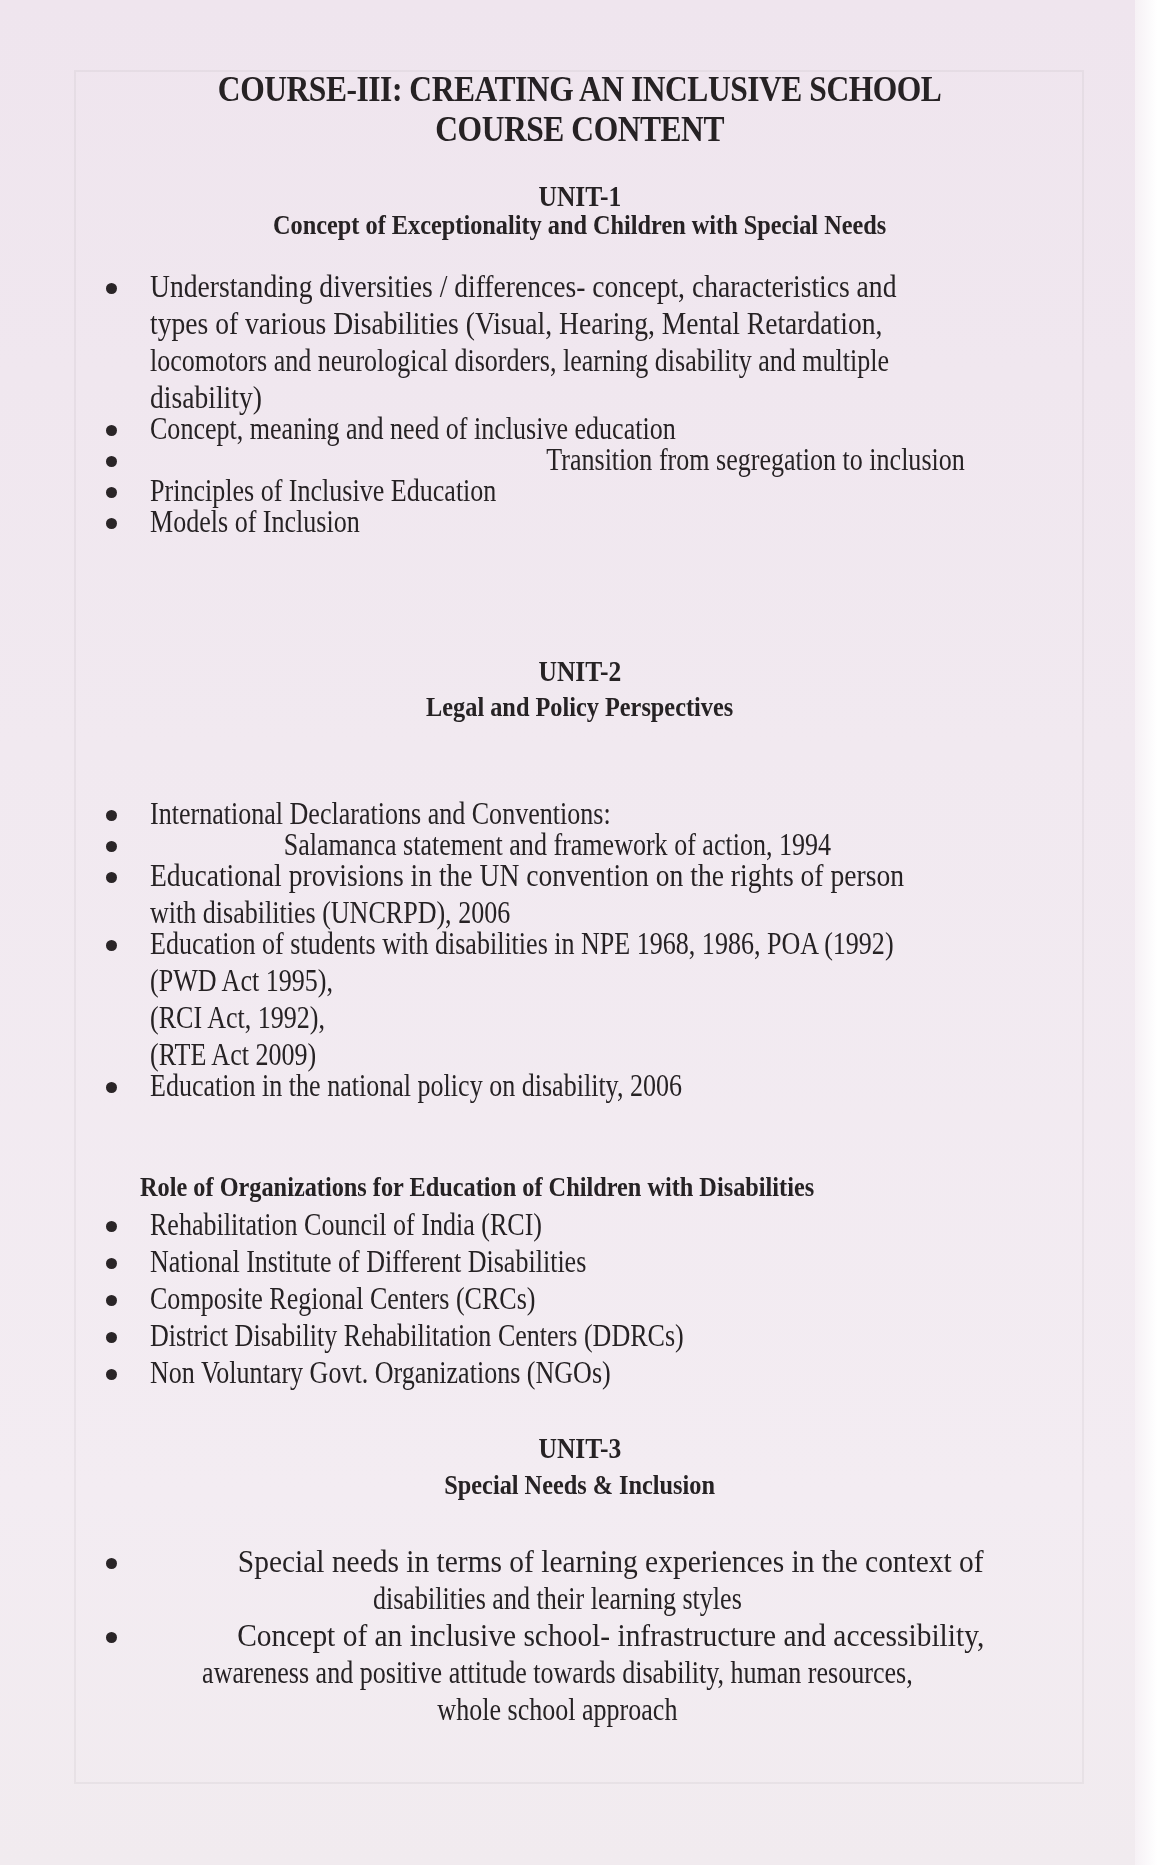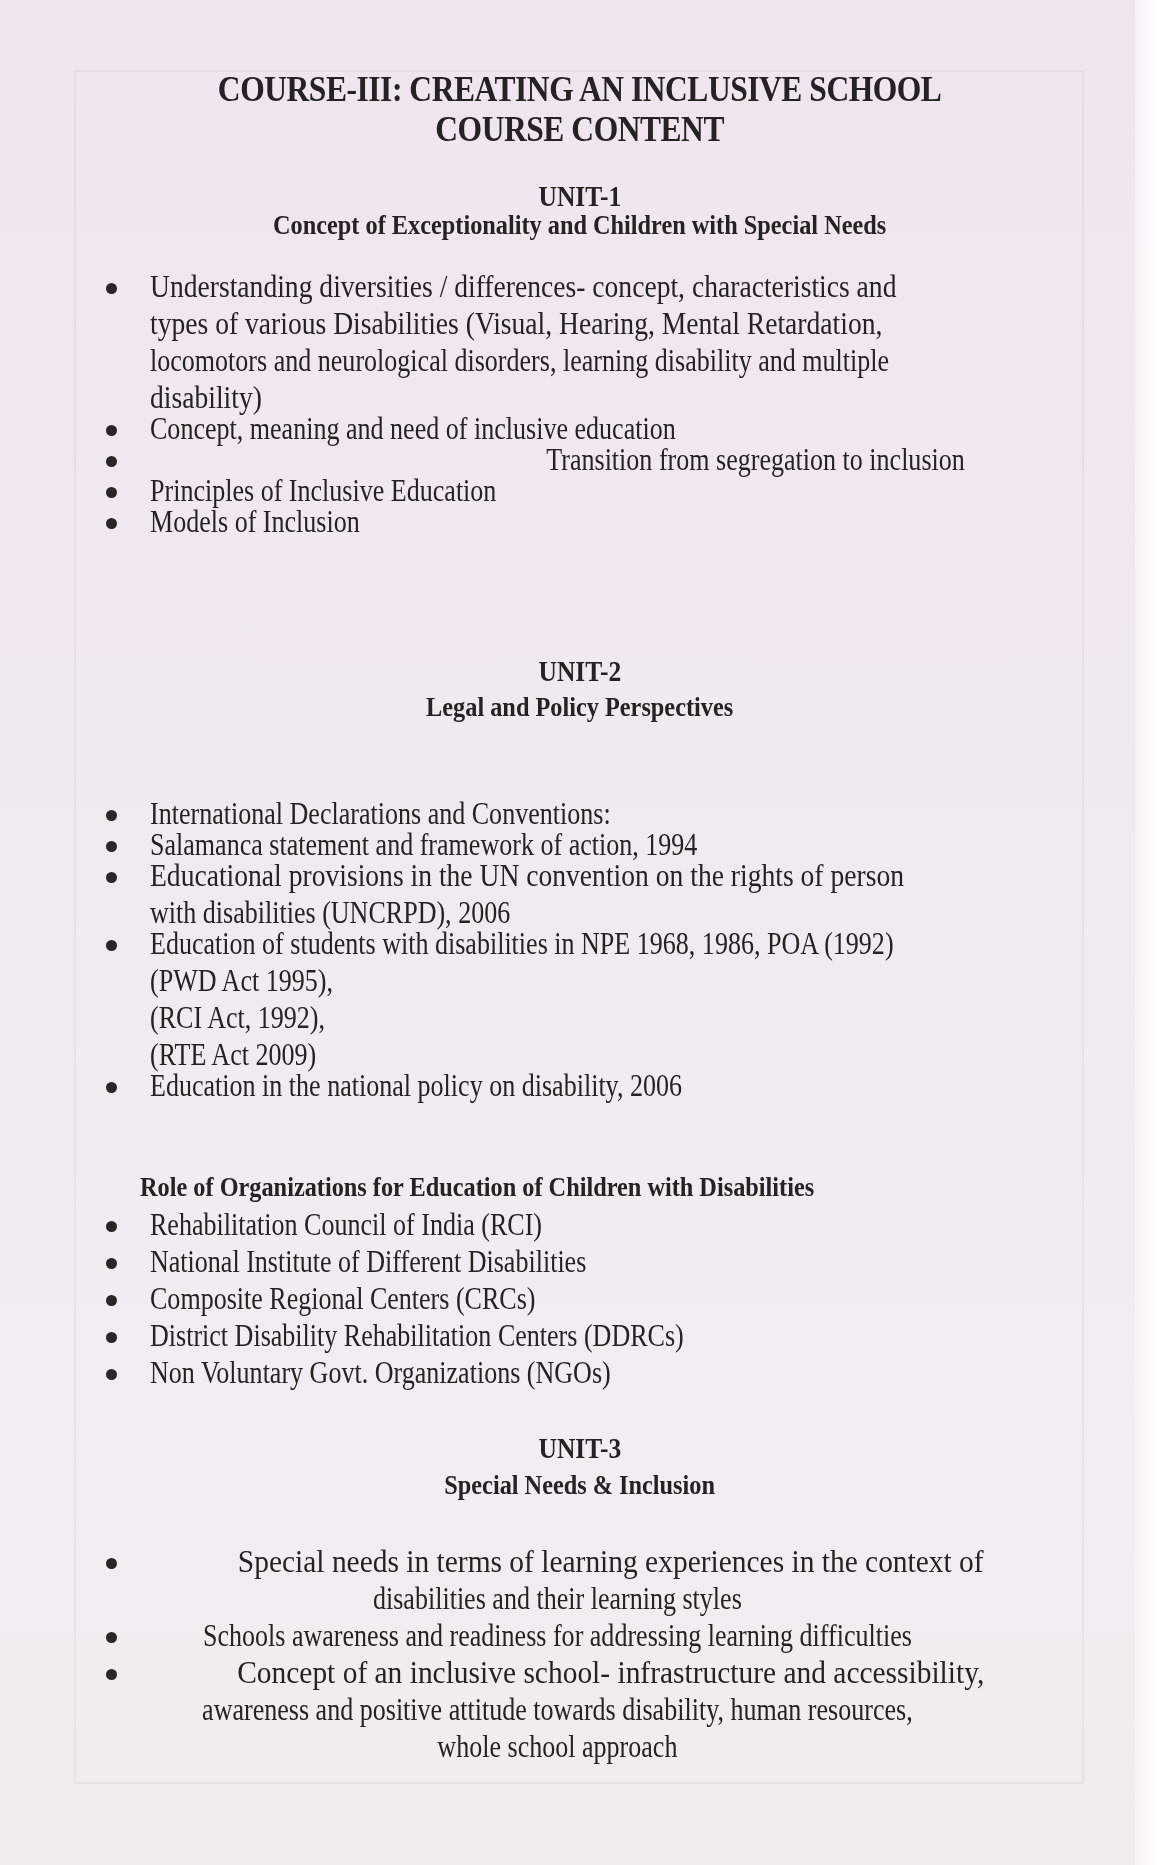--- a/index.html
+++ b/index.html
@@ -163,21 +163,21 @@
   </ul>
 
   <div class="unit-title" style="top:655px;">UNIT-2</div>
   <div class="unit-subtitle" style="top:692px;">Legal and Policy Perspectives</div>
 
   <ul class="bullets" style="top:795px;">
     <li style="margin-bottom:-6px;">
       <span class="bullet"></span>
       <span class="line narrow">International Declarations and Conventions:</span>
     </li>
-    <li style="margin-bottom:-6px;">
+    <li style="margin-bottom:-6px;text-align:center;">
       <span class="bullet"></span>
       <span class="line narrow">Salamanca statement and framework of action, 1994</span>
     </li>
     <li style="margin-bottom:-6px;">
       <span class="bullet"></span>
       <span class="line">Educational provisions in the UN convention on the rights of person</span>
       <span class="line narrow">with disabilities (UNCRPD), 2006</span>
     </li>
     <li style="margin-bottom:-6px;">
       <span class="bullet"></span>
@@ -221,23 +221,19 @@
   <div class="unit-subtitle" style="top:1470px;">Special Needs &amp; Inclusion</div>
 
   <ul class="bullets" style="top:1543px;text-align:center;">
     <li>
       <span class="bullet"></span>
       <span class="line wide">Special needs in terms of learning experiences in the context of</span>
       <span class="line narrow">disabilities and their learning styles</span>
     </li>
     <li>
       <span class="bullet"></span>
-      <span class="line narrow">Schools awareness and readiness for addressing learning difficulties</span>
-    </li>
-    <li>
-      <span class="bullet"></span>
       <span class="line wide">Concept of an inclusive school- infrastructure and accessibility,</span>
       <span class="line narrow">awareness and positive attitude towards disability, human resources,</span>
       <span class="line narrow">whole school approach</span>
     </li>
   </ul>
 
 </div>
 
 </body></html>

